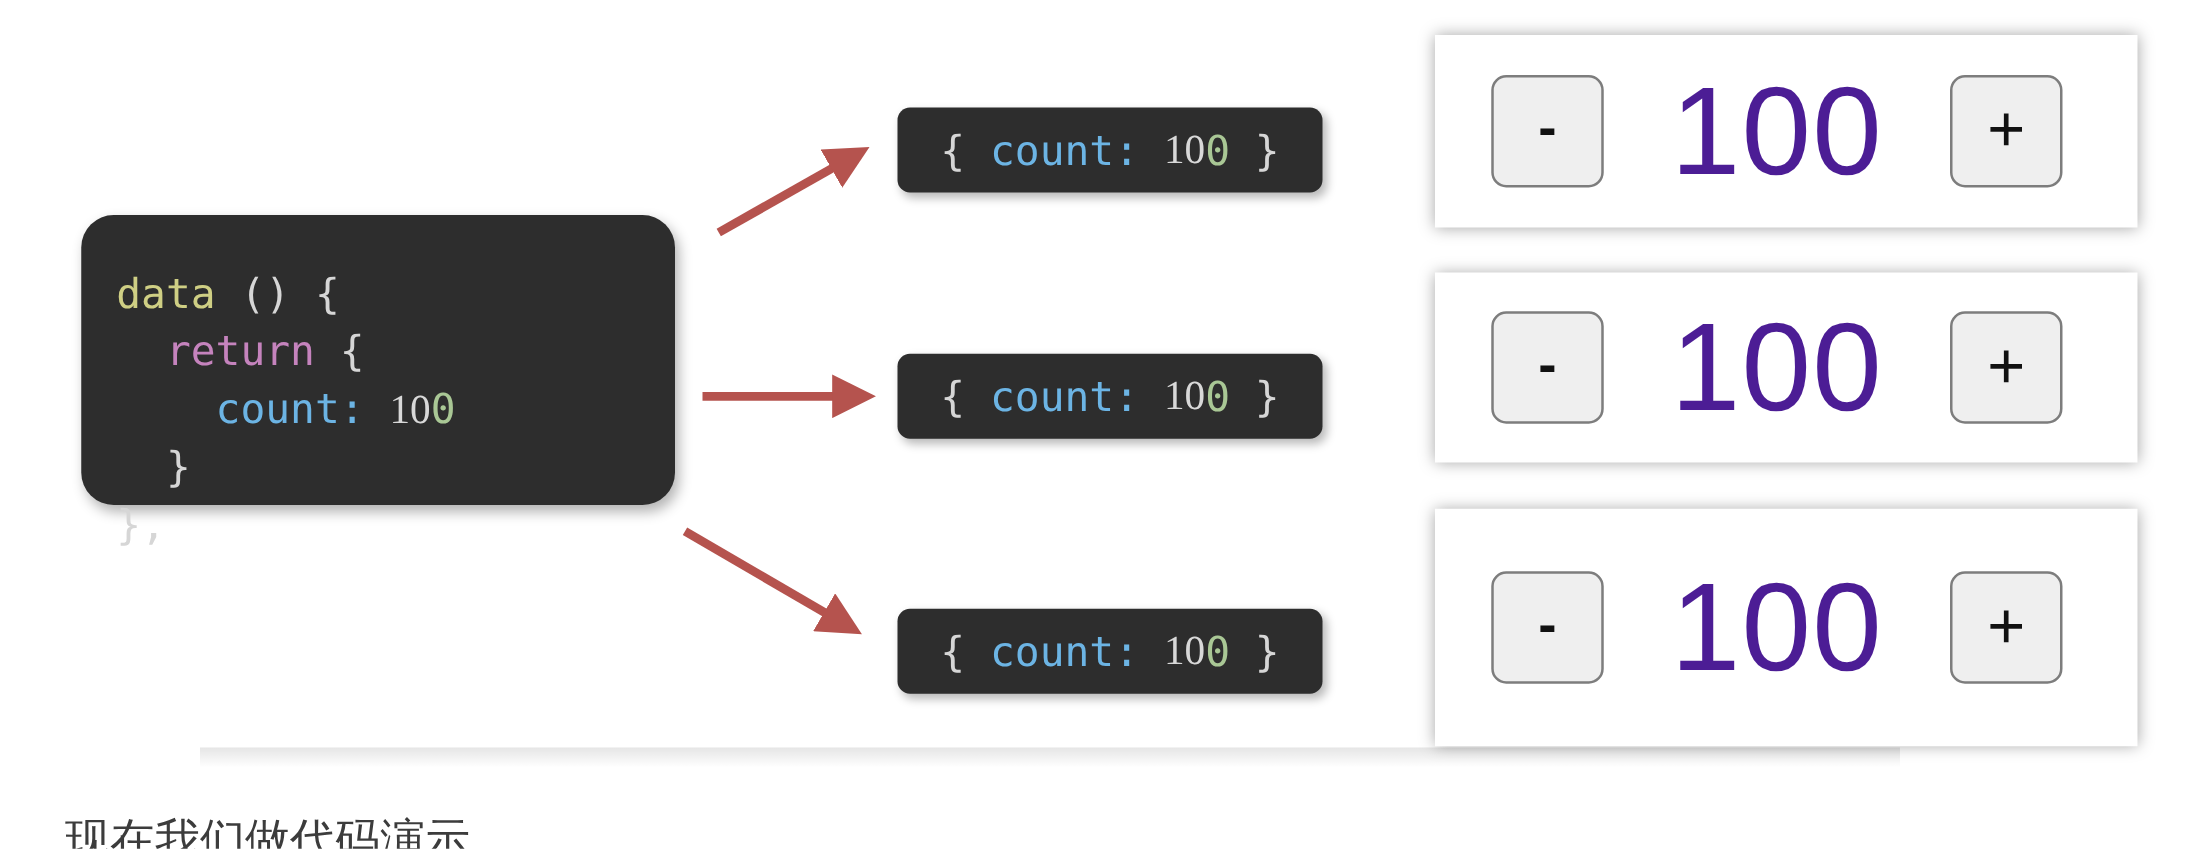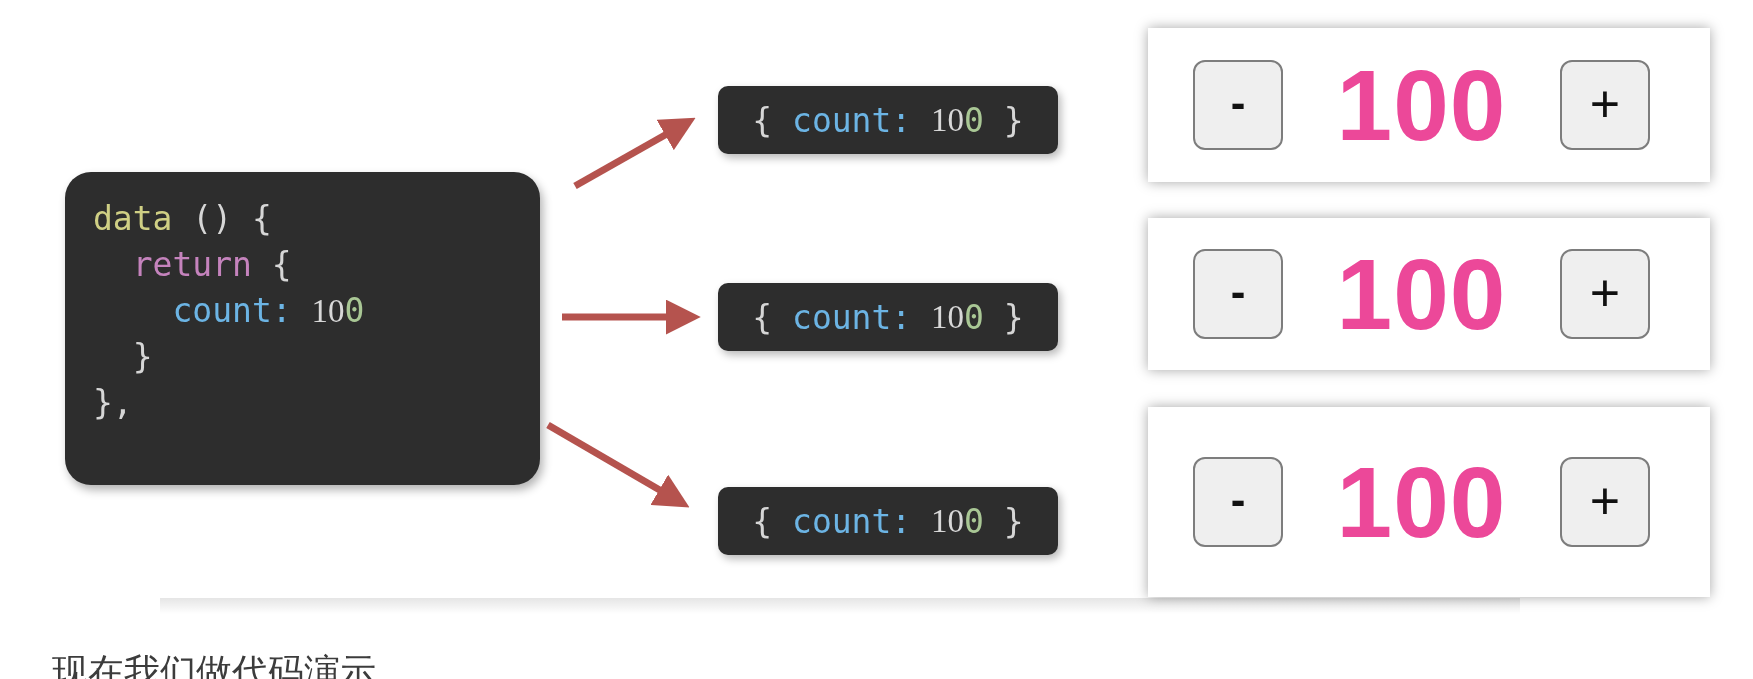--- a/index.html
+++ b/index.html
@@ -5,26 +5,26 @@
   html,body{margin:0;padding:0;}
   body{
     position:relative;
     width:1753px;height:679px;
     overflow:hidden;
     background:#ffffff;
     font-family:"Liberation Sans", sans-serif;
   }
   
   .code-panel{
-    position:absolute;left:65px;top:172px;width:475px;height:313px;
+    position:absolute;left:65px;top:172px;width:475px;height:232px;
     background:var(--code-bg,#2d2d2d);
     border-radius:26px;
     box-shadow:3px 5px 10px rgba(0,0,0,0.30);
     box-sizing:border-box;
-    padding:24px 0 0 28px;
+    padding:40px 0 0 28px;
   }
   .code-panel pre{
     margin:0;
     font-family:"DejaVu Sans Mono", monospace;
     font-size:33px;line-height:46px;
     white-space:pre;
   }
   .tok-fn{color:var(--func,#cfcf84);}
   .tok-kw{color:var(--keyword,#c583bd);}
   .tok-key{color:var(--property,#6cb4e4);}
@@ -66,24 +66,23 @@
     border-radius:12px;
     display:flex;align-items:center;justify-content:center;
     font-family:"Liberation Sans", sans-serif;
     color:#111;
     cursor:pointer;
     box-sizing:border-box;
   }
   .stepper-btn.minus{font-size:44px;font-weight:700;padding-bottom:6px;}
   .stepper-btn.plus{font-size:52px;font-weight:400;padding-bottom:4px;}
   .counter-value{
-    font-size:100px;color:#ec4899;
+    font-size:100px;color:#4c1d95;
     letter-spacing:1px;
     font-family:"Liberation Sans", sans-serif;
-    font-weight:bold;
   }
   
   .stage-shadow{
     position:absolute;left:160px;top:598px;width:1360px;height:16px;
     background:linear-gradient(to bottom, rgba(0,0,0,0.10), rgba(0,0,0,0));
   }
   
   .caption{
     position:absolute;left:52px;top:648px;
     font-size:36px;color:#3c3c3c;

